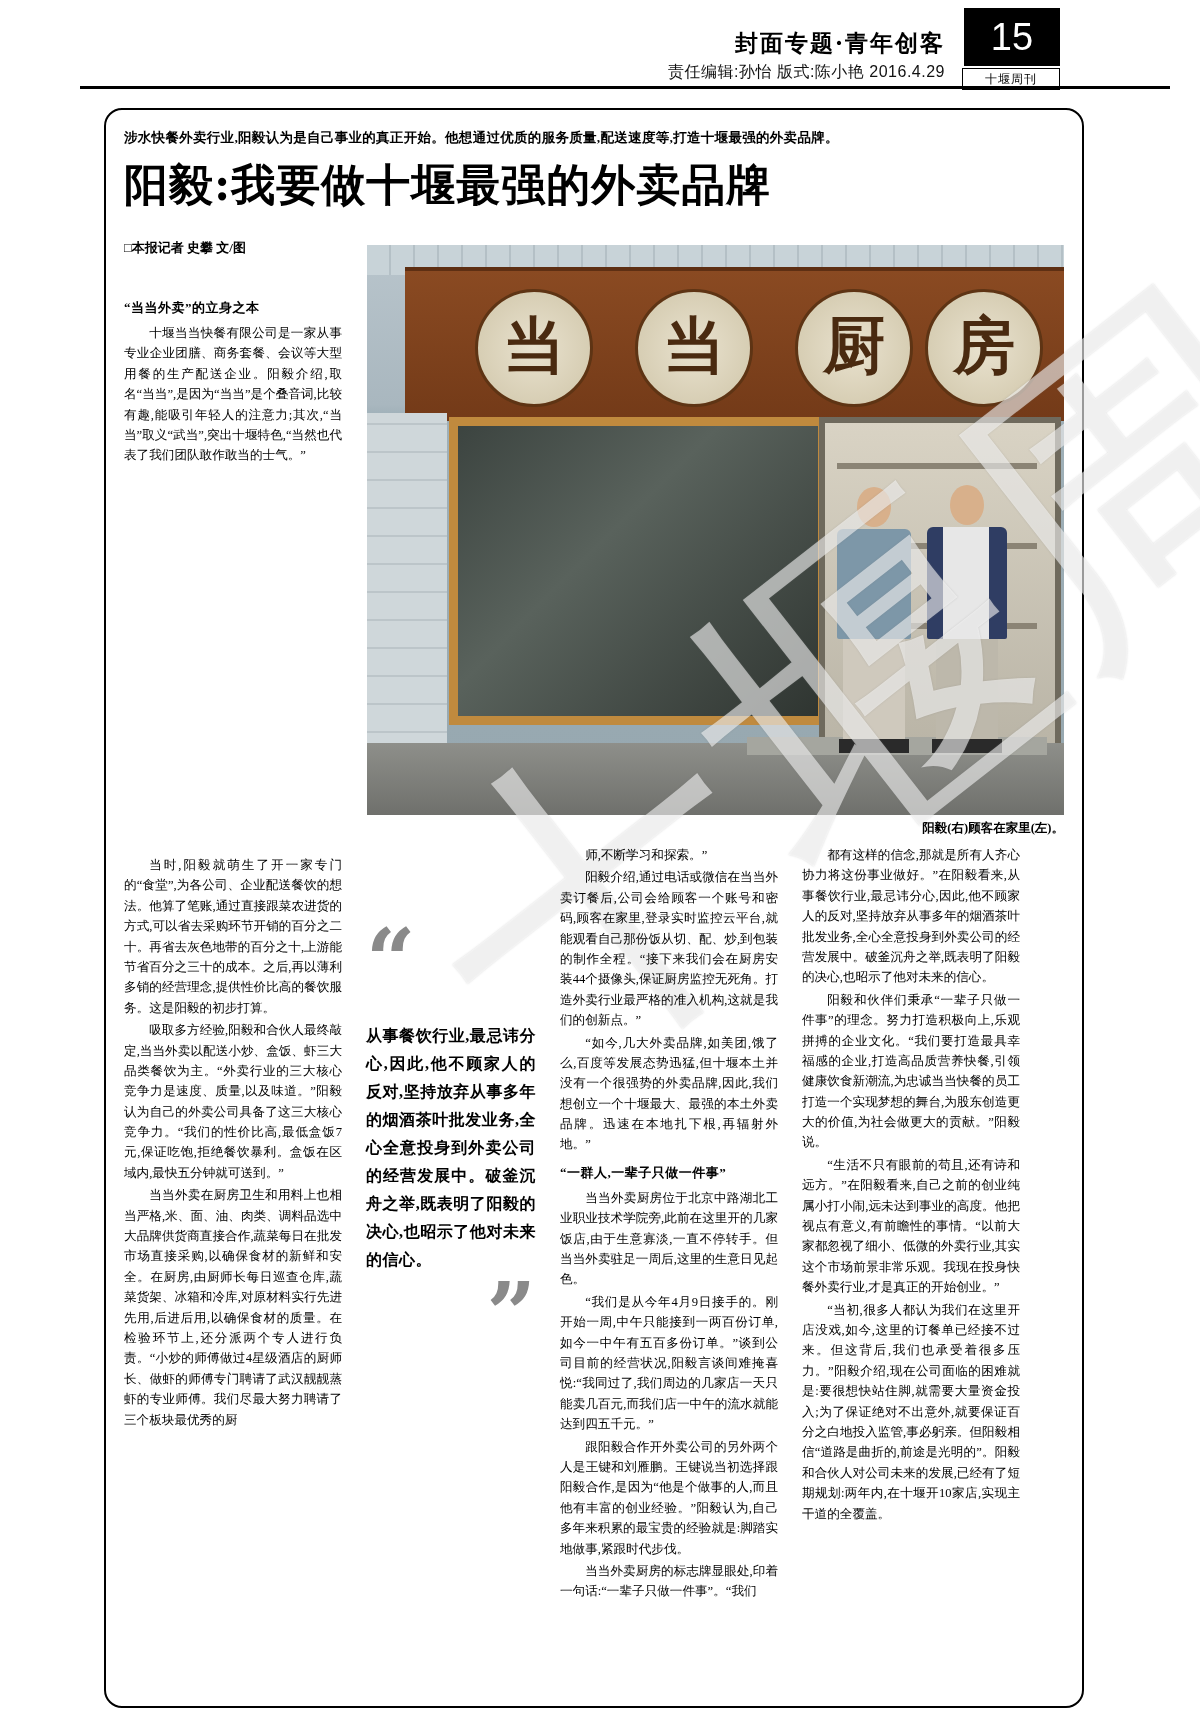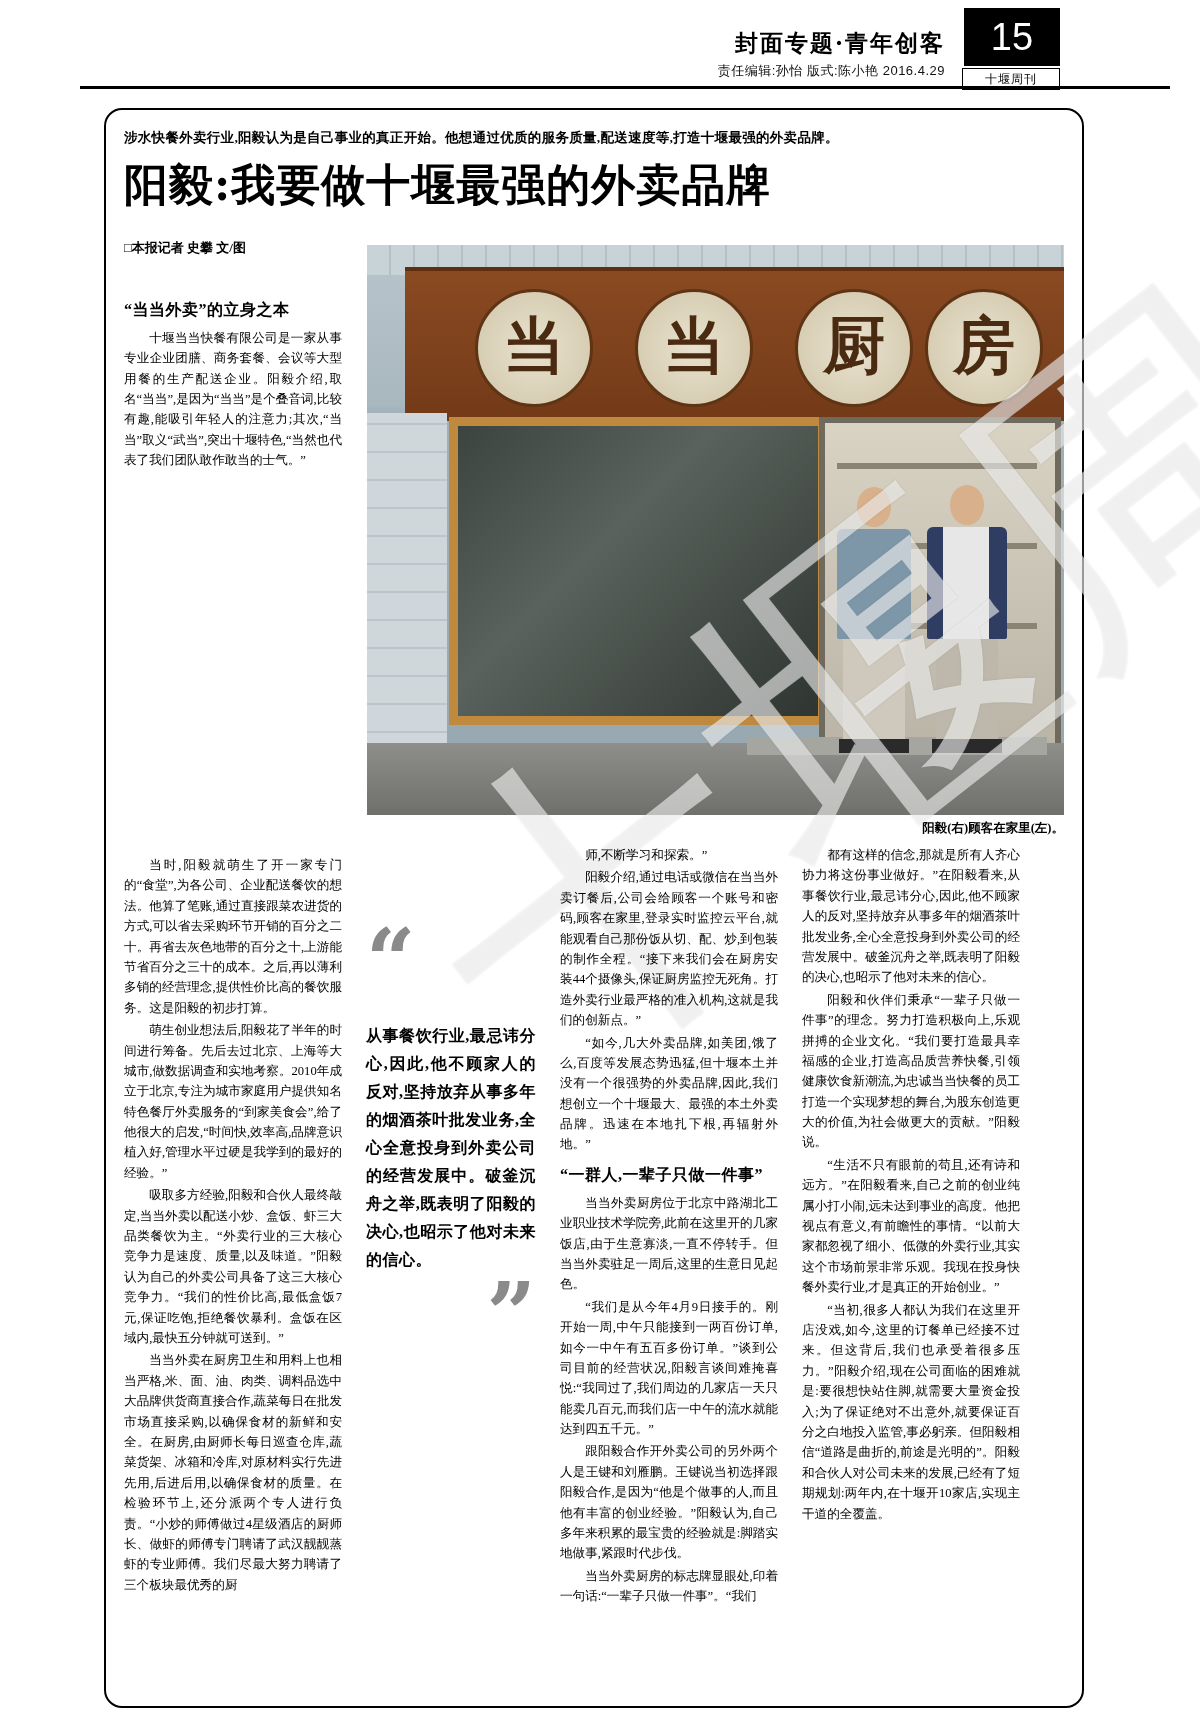--- a/index.html
+++ b/index.html
@@ -41,21 +41,21 @@
     font-size: 23px;
     font-weight: bold;
     letter-spacing: 2px;
     color: #000;
     font-family: "DejaVu Serif", serif;
   }
   .mast-sub {
     position: absolute;
     right: 255px;
     top: 62px;
-    font-size: 13px;
+    font-size: 16px;
     color: #111;
     letter-spacing: 0.5px;
     font-family: "Liberation Sans", sans-serif;
   }
   .pagenum-box {
     position: absolute;
     right: 140px;
     top: 8px;
     width: 96px;
     height: 58px;
@@ -250,21 +250,21 @@
     line-height: 1.62;
     text-align: justify;
     color: #000;
   }
   .col p {
     margin: 0 0 2px 0;
     text-indent: 2em;
   }
   .subhead {
     font-weight: bold;
-    font-size: 16px;
+    font-size: 13px;
     text-indent: 0 !important;
     margin: 7px 0 5px 0 !important;
     letter-spacing: 0.5px;
   }
   .col1 { left: 124px; top: 290px; width: 218px; }
   .col2 { left: 124px; top: 855px; width: 218px; }
 
   .col-b1 { left: 560px; top: 845px; width: 218px; }
   .col-b2 { left: 802px; top: 845px; width: 218px; }
 
@@ -376,17 +376,16 @@
     </div>
 
   <div class="pullquote">
     <div class="quote-mark">“</div>
     <div class="pq-text">从事餐饮行业,最忌讳分心,因此,他不顾家人的反对,坚持放弃从事多年的烟酒茶叶批发业务,全心全意投身到外卖公司的经营发展中。破釜沉舟之举,既表明了阳毅的决心,也昭示了他对未来的信心。</div>
     <div class="quote-mark close">”</div>
   </div>
 
 <div class="col col2">
       <p>当时,阳毅就萌生了开一家专门的“食堂”,为各公司、企业配送餐饮的想法。他算了笔账,通过直接跟菜农进货的方式,可以省去采购环节开销的百分之二十。再省去灰色地带的百分之十,上游能节省百分之三十的成本。之后,再以薄利多销的经营理念,提供性价比高的餐饮服务。这是阳毅的初步打算。</p>
-      <p>萌生创业想法后,阳毅花了半年的时间进行筹备。先后去过北京、上海等大城市,做数据调查和实地考察。2010年成立于北京,专注为城市家庭用户提供知名特色餐厅外卖服务的“到家美食会”,给了他很大的启发,“时间快,效率高,品牌意识植入好,管理水平过硬是我学到的最好的经验。”</p>
       <p>吸取多方经验,阳毅和合伙人最终敲定,当当外卖以配送小炒、盒饭、虾三大品类餐饮为主。“外卖行业的三大核心竞争力是速度、质量,以及味道。”阳毅认为自己的外卖公司具备了这三大核心竞争力。“我们的性价比高,最低盒饭7元,保证吃饱,拒绝餐饮暴利。盒饭在区域内,最快五分钟就可送到。”</p>
       <p>当当外卖在厨房卫生和用料上也相当严格,米、面、油、肉类、调料品选中大品牌供货商直接合作,蔬菜每日在批发市场直接采购,以确保食材的新鲜和安全。在厨房,由厨师长每日巡查仓库,蔬菜货架、冰箱和冷库,对原材料实行先进先用,后进后用,以确保食材的质量。在检验环节上,还分派两个专人进行负责。“小炒的师傅做过4星级酒店的厨师长、做虾的师傅专门聘请了武汉靓靓蒸虾的专业师傅。我们尽最大努力聘请了三个板块最优秀的厨</p>
     </div>
   </div>
 
 </body></html>

